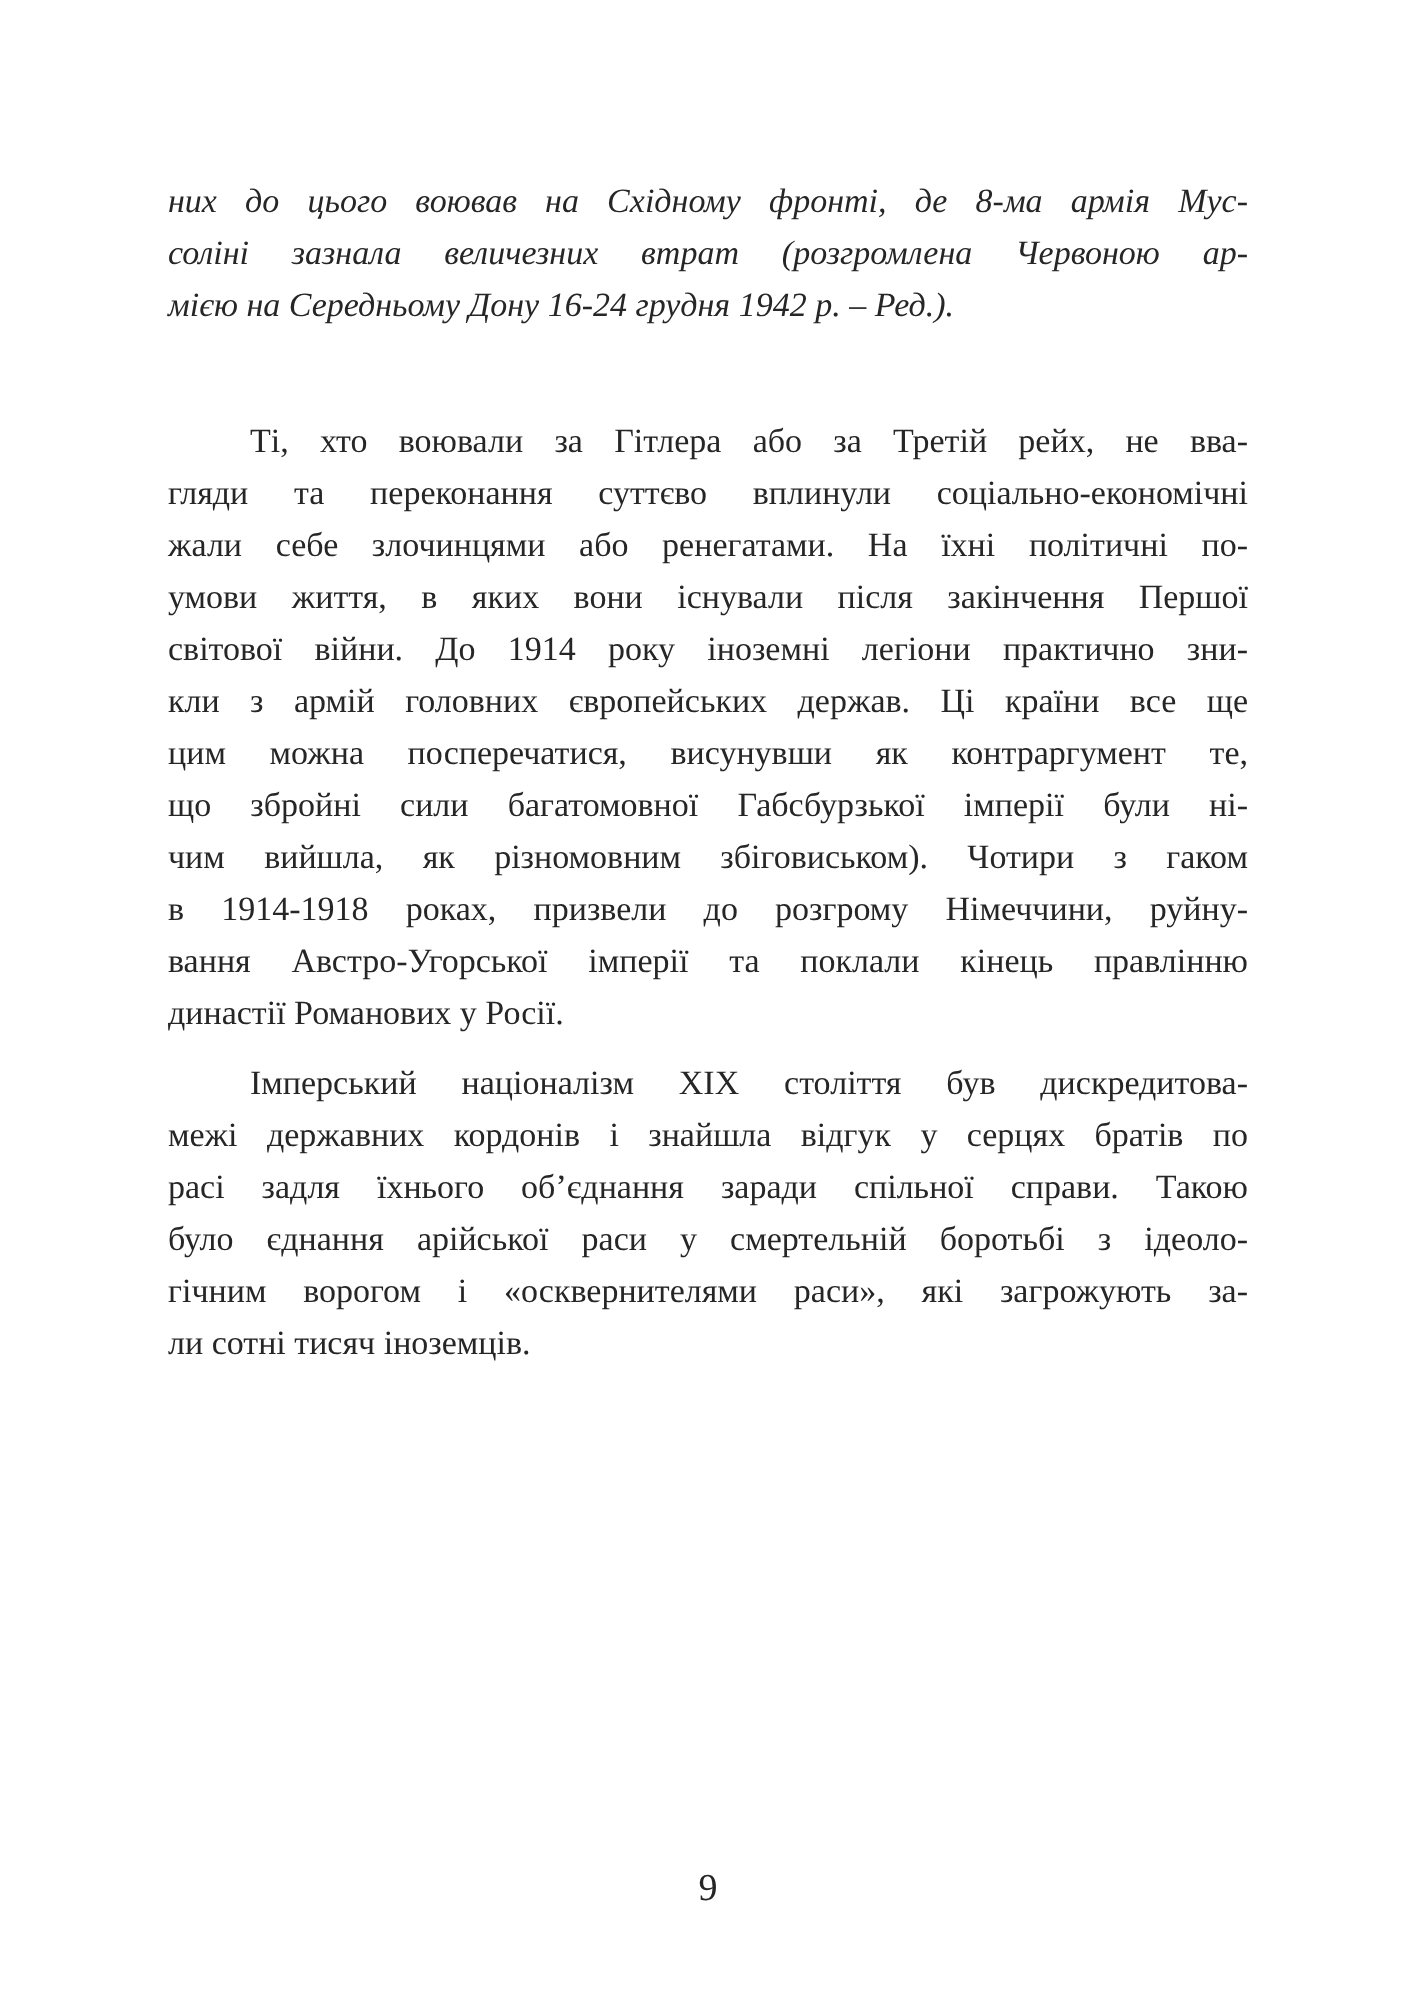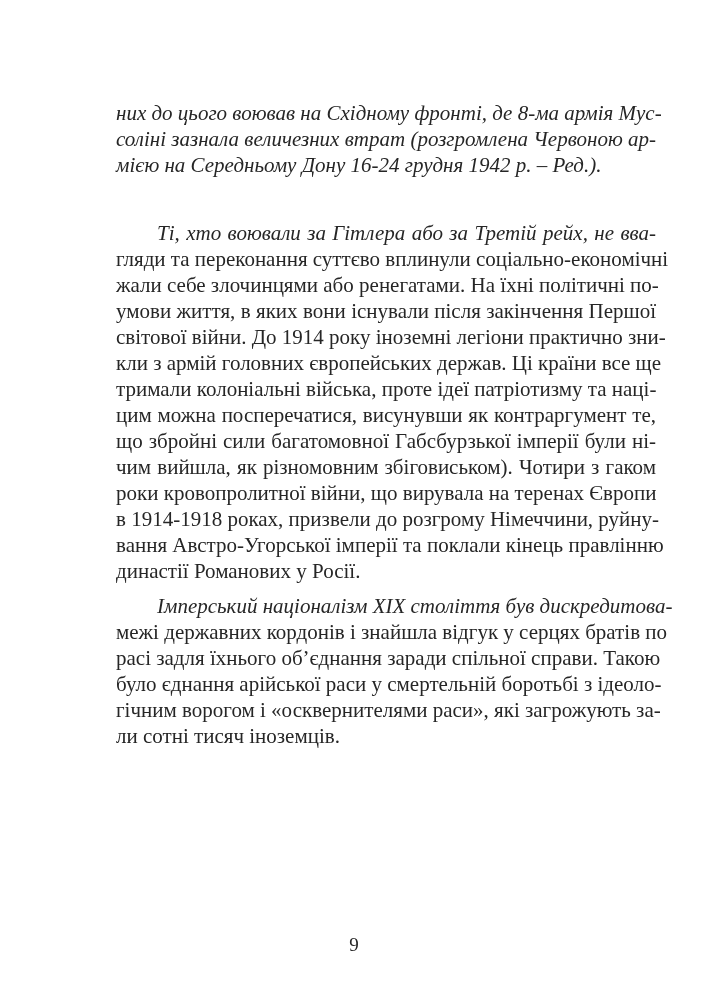--- a/index.html
+++ b/index.html
@@ -16,45 +16,43 @@
     overflow: hidden;
   }
   .book-page {
     position: absolute;
     inset: 0;
     background: #ffffff;
   }
   .text-block {
     position: absolute;
     left: 84px;
-    top: 100px;
+    top: 88px;
     width: 540px;
-    font-size: 21px;
+    font-size: 17px;
     line-height: 26px;
-    margin-left: 32px;
   }
   .editor-note {
     font-style: italic;
     margin-bottom: 42px;
   }
   .paragraph {
     margin-top: 9px;
   }
   .line {
     white-space: nowrap;
     height: 26px;
     text-align: justify;
     text-align-last: justify;
   }
   .line.last {
     text-align-last: left;
   }
   .line.indent {
     text-indent: 41px;
-    font-style: italic;
   }
   .page-number {
     position: absolute;
     left: 84px;
     top: 932px;
     width: 540px;
     text-align: center;
     font-size: 19px;
     line-height: 26px;
     color: #262626;
@@ -70,25 +68,23 @@
         <div class="line">соліні зазнала величезних втрат (розгромлена Червоною ар-</div>
         <div class="line last">мією на Середньому Дону 16-24 грудня 1942 р. – Ред.).</div>
       </div>
     <div class="paragraph">
         <div class="line indent">Ті, хто воювали за Гітлера або за Третій рейх, не вва-</div>
         <div class="line">гляди та переконання суттєво вплинули соціально-економічні</div>
         <div class="line">жали себе злочинцями або ренегатами. На їхні політичні по-</div>
         <div class="line">умови життя, в яких вони існували після закінчення Першої</div>
         <div class="line">світової війни. До 1914 року іноземні легіони практично зни-</div>
         <div class="line">кли з армій головних європейських держав. Ці країни все ще</div>
-        <div class="line">тримали колоніальні війська, проте ідеї патріотизму та наці-</div>
         <div class="line">цим можна посперечатися, висунувши як контраргумент те,</div>
         <div class="line">що збройні сили багатомовної Габсбурзької імперії були ні-</div>
         <div class="line">чим вийшла, як різномовним збіговиськом). Чотири з гаком</div>
-        <div class="line">роки кровопролитної війни, що вирувала на теренах Європи</div>
         <div class="line">в 1914-1918 роках, призвели до розгрому Німеччини, руйну-</div>
         <div class="line">вання Австро-Угорської імперії та поклали кінець правлінню</div>
         <div class="line last">династії Романових у Росії.</div>
       </div>
     <div class="paragraph">
         <div class="line indent">Імперський націоналізм XIX століття був дискредитова-</div>
         <div class="line">межі державних кордонів і знайшла відгук у серцях братів по</div>
         <div class="line">расі задля їхнього об’єднання заради спільної справи. Такою</div>
         <div class="line">було єднання арійської раси у смертельній боротьбі з ідеоло-</div>
         <div class="line">гічним ворогом і «осквернителями раси», які загрожують за-</div>

